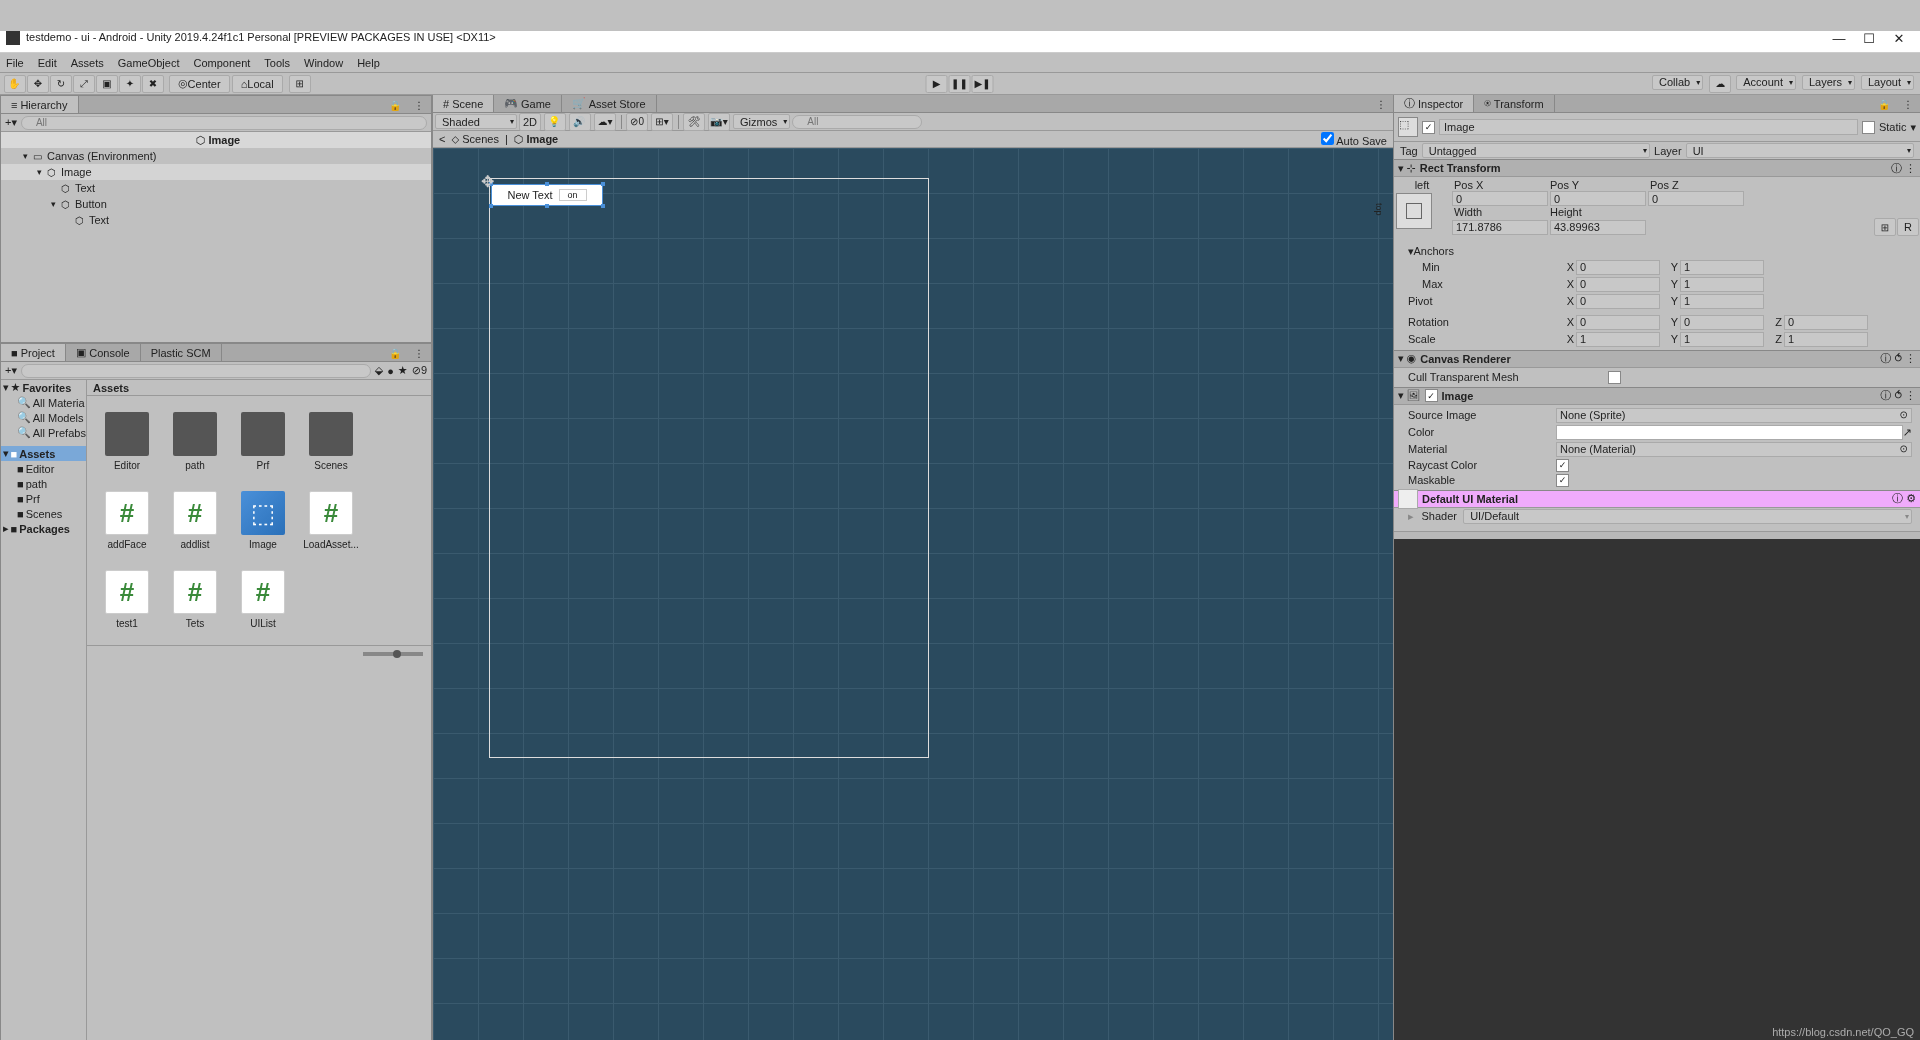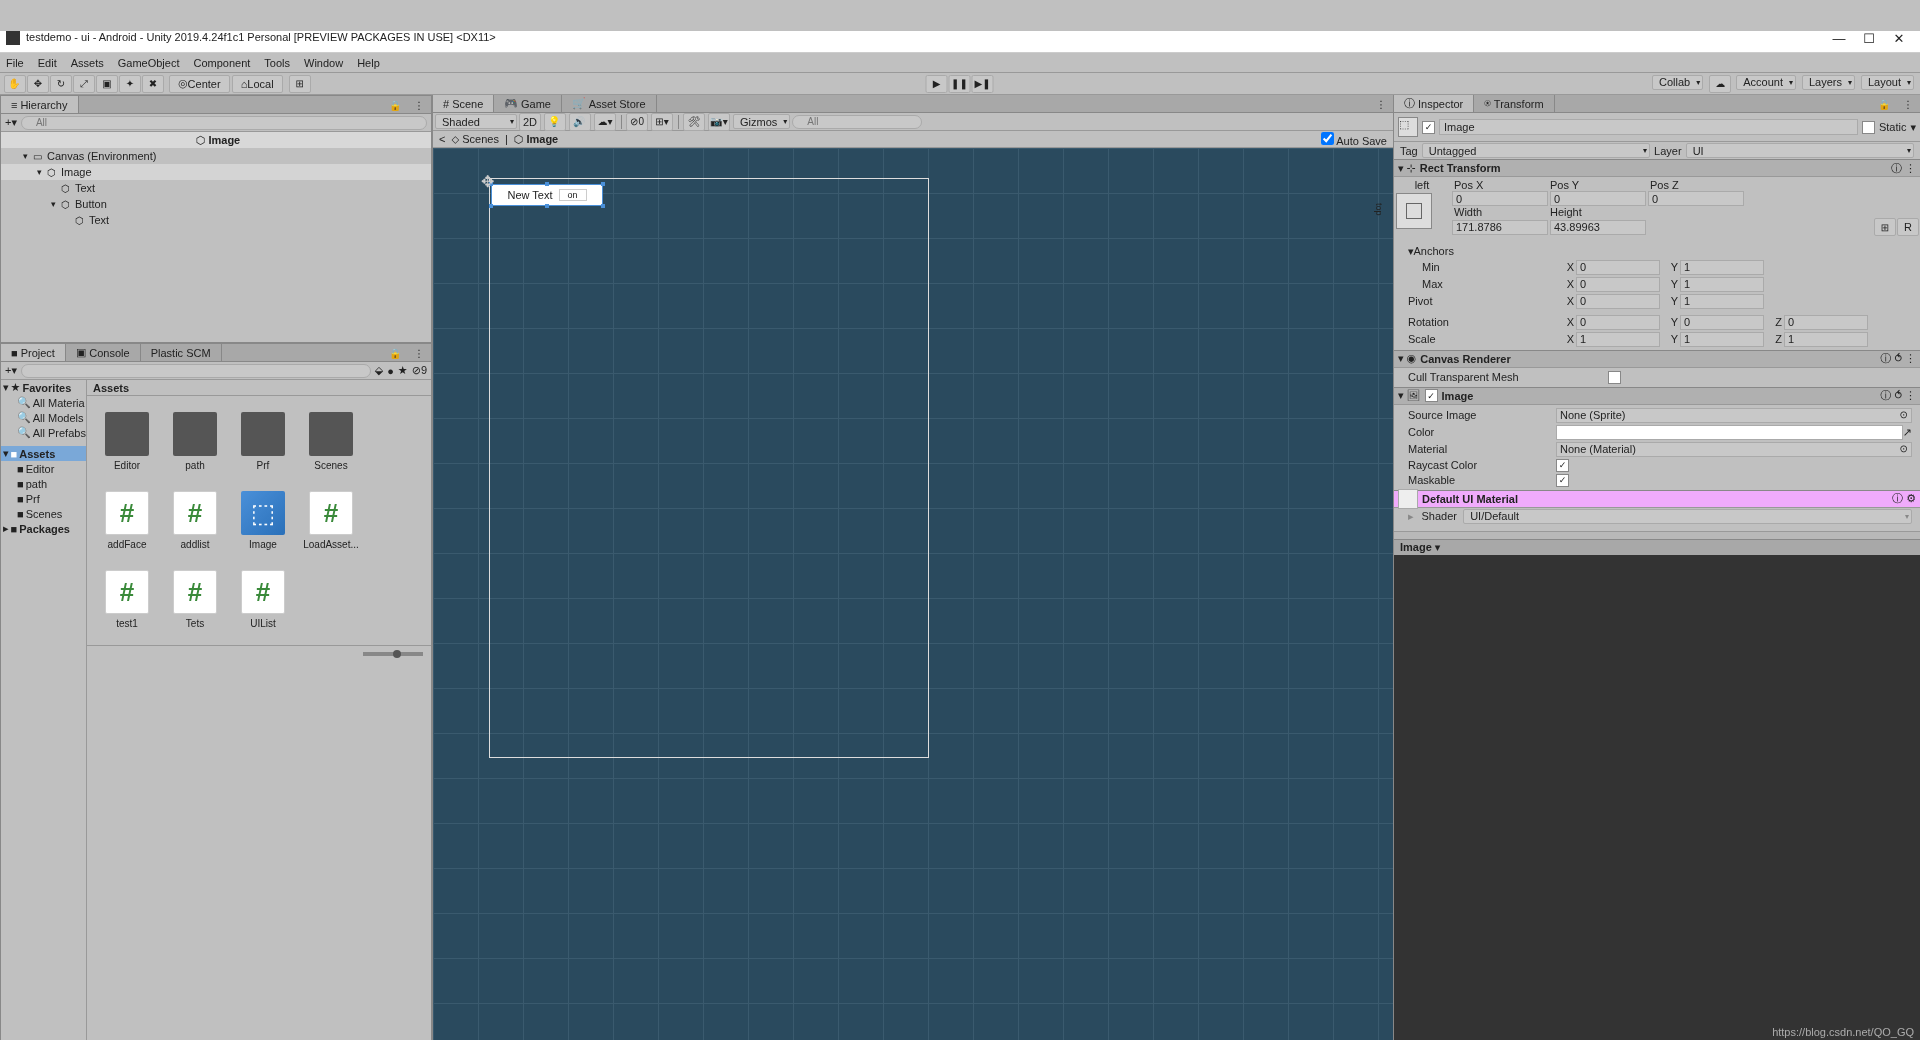--- a/index.html
+++ b/index.html
@@ -468,23 +468,20 @@
 
     <div class="comp-header" style="background:#f0abfc">
       <div style="width:20px;height:20px;background:#eee;border:1px solid #aaa"></div>
       <b>Default UI Material</b><div style="flex:1"></div>ⓘ ⚙
     </div>
     <div class="field-row" style="color:#888">▸ <span style="margin-left:8px">Shader</span>&nbsp;&nbsp;<div class="dropdown" style="flex:1;color:#888">
           <span>UI/Default</span>
         </div></div>
 
     <div style="height:8px;border-top:1px solid #999;margin-top:6px;background:#b8b8b8"></div>
-    <div class="preview-footer">
-      <span><b>Image</b> ▾</span>
-    </div>
     <div style="flex:1;background:#333;display:flex;flex-direction:column;justify-content:flex-end;align-items:center;color:#ccc;padding:6px">
       <div>Image</div>
       <div>Image Size: 0x0</div>
     </div>
   </div>
 </div>
 
 <div class="watermark">https://blog.csdn.net/QO_GQ</div>
 
 </body></html>

